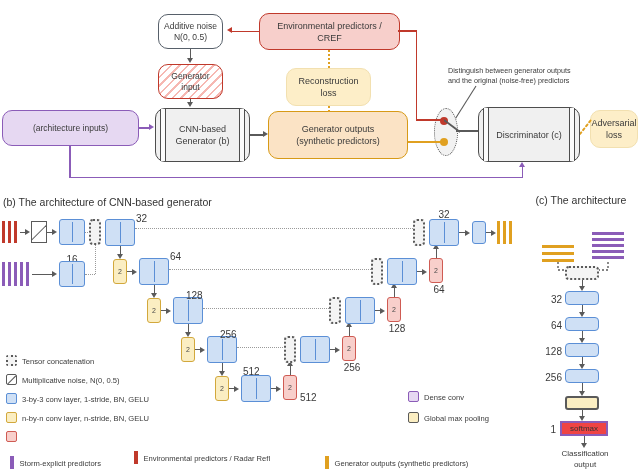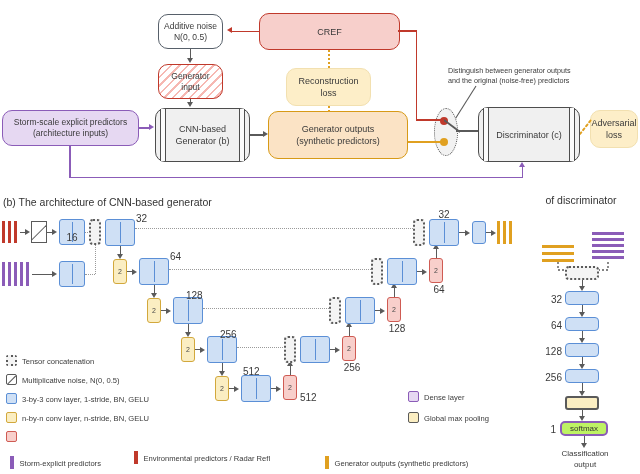--- a/index.html
+++ b/index.html
@@ -57,54 +57,54 @@
   .sw-up{border:1.4px solid #cf5b53;background:#f8cfcb;}
   .sw-dense{border:1.6px solid #8b5cb8;background:#e6d8f2;}
   .sw-gmp{border:1.6px solid #5a5a5a;background:#fbeec2;}
   .sw-concat{border:2px dotted #5a5a5a;background:#f4f4f4;}
   .sw-mul{border:1.3px solid #5a5a5a;background:#fff;position:relative;overflow:hidden;}
   .sw-mul:after{content:"";position:absolute;left:-30%;top:50%;width:160%;height:1.1px;background:#5a5a5a;transform:rotate(-45deg);}
   .bar{display:inline-block;width:3.5px;height:13px;vertical-align:-3px;margin-right:6px;}
   
   .dconv{box-sizing:border-box;border:1.5px solid #5b8fd6;background:#cfe0f5;border-radius:4px;position:absolute;}
   .dgmp{box-sizing:border-box;border:2px solid #5a5a5a;background:#fbeec2;border-radius:3px;position:absolute;}
-  .dsoft{box-sizing:border-box;border:2px solid #8b5cb8;background:#bef264;border-radius:5px;position:absolute;
+  .dsoft{box-sizing:border-box;border:2px solid #8b5cb8;background:#ef4444;border-radius:0;position:absolute;
          display:flex;align-items:center;justify-content:center;font-size:8px;color:#333;}
   .ellipse{position:absolute;border:1.6px dotted #5a5a5a;border-radius:50%;background:#f2f2f2;}
   .knob{position:absolute;border-radius:50%;}
 </style>
 </head>
 <body>
 
 <div class="abs box blk-noise ctr" style="left:158px;top:14px;width:65px;height:35px;flex-direction:column;">
   <span>Additive noise</span>
   <span>N(0, 0.5)</span>
 </div>
 
 <div class="abs box blk-geninput ctr" style="left:158px;top:64px;width:65px;height:35px;flex-direction:column;">
   <span>Generator</span>
   <span>input</span>
 </div>
 
 <div class="abs box blk-env ctr" style="left:259px;top:13px;width:141px;height:37px;flex-direction:column;">
+  <span>Environmental predictors /</span>
   <span>CREF</span>
 </div>
 
 <div class="abs box blk-recon ctr" style="left:286px;top:68px;width:85px;height:38px;flex-direction:column;">
   <span>Reconstruction</span>
   <span>loss</span>
 </div>
 
 <div class="abs box blk-adv ctr" style="left:590px;top:110px;width:48px;height:38px;flex-direction:column;">
   <span>Adversarial</span>
   <span>loss</span>
 </div>
 
 <div class="abs box blk-storm ctr" style="left:2px;top:110px;width:137px;height:36px;flex-direction:column;">
-  <span>Storm-scale explicit predictors</span>
   <span>(architecture inputs)</span>
 </div>
 
 <div class="abs box bigbox ctr" style="left:155px;top:108px;width:95px;height:54px;flex-direction:column;position:absolute;">
   <div class="inner-l" style="left:4px;"></div>
   <div class="inner-r" style="right:4px;"></div>
   <span>CNN-based</span>
   <span>Generator (b)</span>
 </div>
 
@@ -181,21 +181,21 @@
 </div>
 <div class="abs ln" style="left:20px;top:231.5px;width:6px;height:1.3px;"></div>
 <div class="abs ar ar-r" style="left:25px;top:229px;"></div>
 <div class="abs mulnoise" style="left:31px;top:221px;width:16px;height:22px;"></div>
 <div class="abs ln" style="left:47px;top:231.5px;width:6px;height:1.3px;"></div>
 <div class="abs ar ar-r" style="left:52px;top:229px;"></div>
 
 <div class="abs conv" style="left:59px;top:219px;width:26px;height:26px;">
     <div class="sep"></div>
   </div>
-<div class="abs num" style="left:62px;top:232px;width:20px;">16</div>
+<div class="abs num" style="left:62px;top:254px;width:20px;">16</div>
 
 <div class="abs stripe" style="left:2px;top:262px;width:30px;height:24px;">
   <div style="position:absolute;left:0;top:0;width:3.2px;height:24px;background:#8b5cb8;"></div>
   <div style="position:absolute;left:6px;top:0;width:3.2px;height:24px;background:#8b5cb8;"></div>
   <div style="position:absolute;left:12px;top:0;width:3.2px;height:24px;background:#8b5cb8;"></div>
   <div style="position:absolute;left:18px;top:0;width:3.2px;height:24px;background:#8b5cb8;"></div>
   <div style="position:absolute;left:24px;top:0;width:3.2px;height:24px;background:#8b5cb8;"></div>
 </div>
 <div class="abs ln" style="left:32px;top:273.5px;width:21px;height:1.3px;"></div>
 <div class="abs ar ar-r" style="left:52px;top:271px;"></div>
@@ -326,38 +326,38 @@
   <span class="sw sw-conv"></span><span>3-by-3 conv layer, 1-stride, BN, GELU</span>
 </div>
 <div class="abs lg-row" style="left:6px;top:412px;">
   <span class="sw sw-down"></span><span>n-by-n conv layer, n-stride, BN, GELU</span>
 </div>
 <div class="abs lg-row" style="left:6px;top:431px;">
   <span class="sw sw-up"></span>
 </div>
 
 <div class="abs lg-row" style="left:408px;top:391px;">
-  <span class="sw sw-dense"></span><span>Dense layer</span>
+  <span class="sw sw-dense"></span><span>Dense conv</span>
 </div>
 <div class="abs lg-row" style="left:408px;top:412px;">
   <span class="sw sw-gmp"></span><span>Global max pooling</span>
 </div>
 
 <div class="abs lg-row" style="left:10px;top:456px;">
   <span class="bar" style="background:#8b5cb8;"></span><span>Storm-explicit predictors</span>
 </div>
 <div class="abs lg-row" style="left:134px;top:451px;">
   <span class="bar" style="background:#c0392b;"></span><span>Environmental predictors / Radar Refl</span>
 </div>
 <div class="abs lg-row" style="left:325px;top:456px;">
   <span class="bar" style="background:#e0a020;"></span><span>Generator outputs (synthetic predictors)</span>
 </div>
 
 <div class="abs sect-title" style="left:523px;top:194px;width:116px;text-align:center;">
-  <div>of discriminator</div>
+  <div>(c) The architecture</div>
 </div>
 
 <div class="abs" style="left:542px;top:245px;width:32px;height:19px;">
   <div style="position:absolute;left:0;top:0px;width:32px;height:3px;background:#e0a020;"></div>
   <div style="position:absolute;left:0;top:7px;width:32px;height:3px;background:#e0a020;"></div>
   <div style="position:absolute;left:0;top:14px;width:32px;height:3px;background:#e0a020;"></div>
 </div>
 
 <div class="abs" style="left:592px;top:232px;width:32px;height:32px;">
   <div style="position:absolute;left:0;top:0px;width:32px;height:3px;background:#8b5cb8;"></div>

